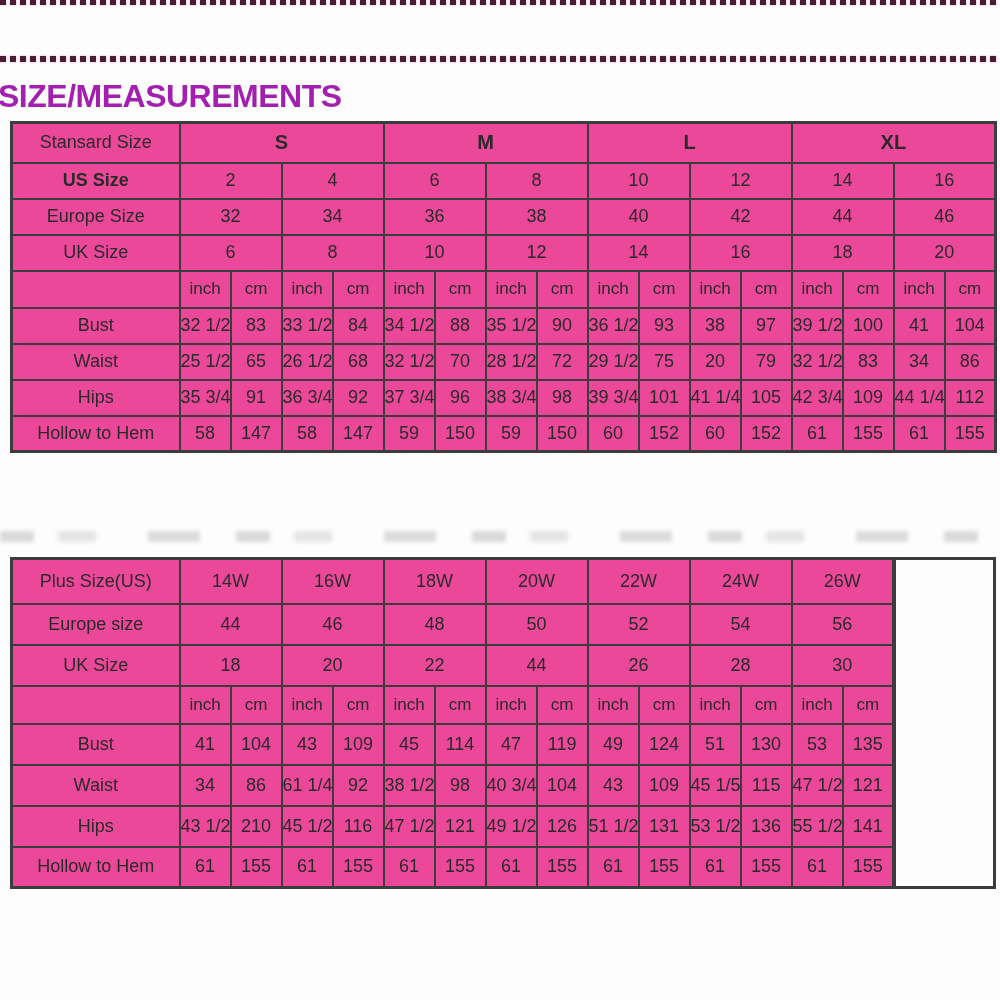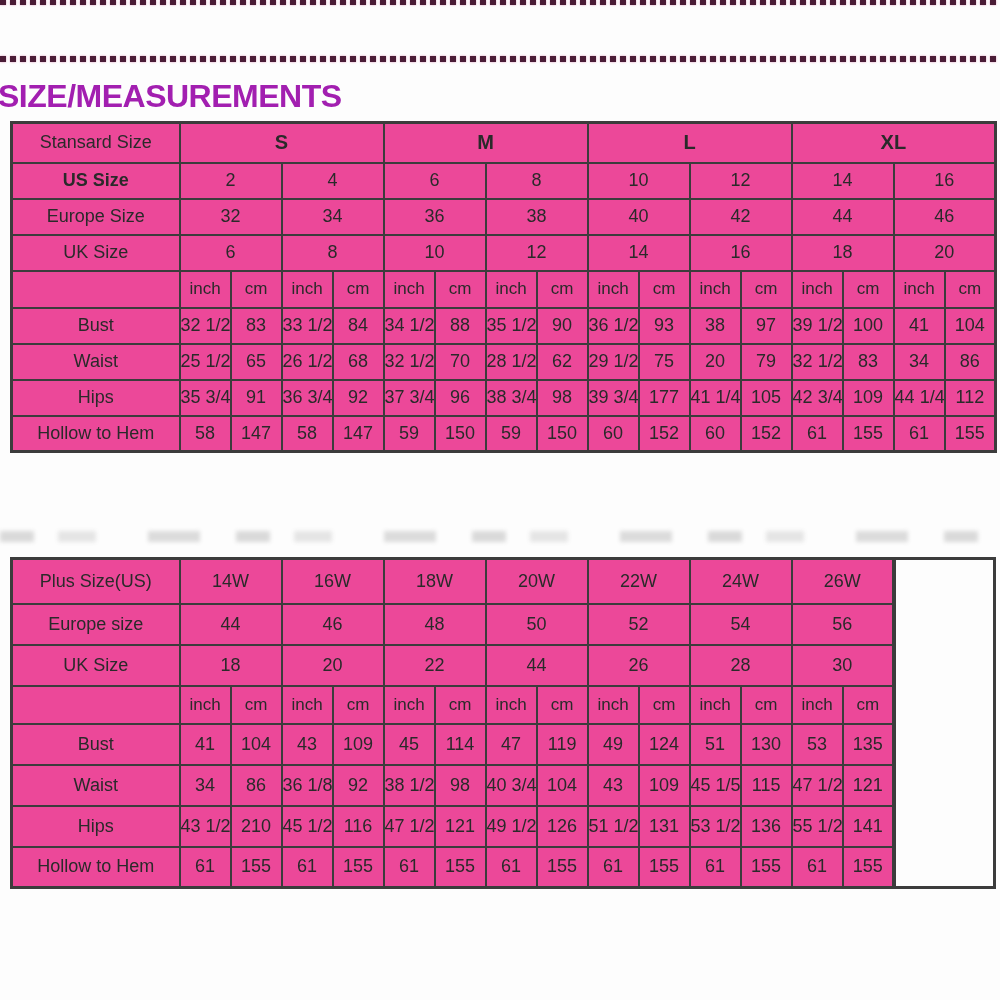--- a/index.html
+++ b/index.html
@@ -208,42 +208,42 @@
           </tr>
         <tr>
           <th>Waist</th>
         <td>25 1/2</td>
             <td>65</td>
             <td>26 1/2</td>
             <td>68</td>
             <td>32 1/2</td>
             <td>70</td>
             <td>28 1/2</td>
-            <td>62</td>
+            <td>72</td>
             <td>29 1/2</td>
             <td>75</td>
             <td>20</td>
             <td>79</td>
             <td>32 1/2</td>
             <td>83</td>
             <td>34</td>
             <td>86</td>
           </tr>
         <tr>
           <th>Hips</th>
         <td>35 3/4</td>
             <td>91</td>
             <td>36 3/4</td>
             <td>92</td>
             <td>37 3/4</td>
             <td>96</td>
             <td>38 3/4</td>
             <td>98</td>
             <td>39 3/4</td>
-            <td>177</td>
+            <td>101</td>
             <td>41 1/4</td>
             <td>105</td>
             <td>42 3/4</td>
             <td>109</td>
             <td>44 1/4</td>
             <td>112</td>
           </tr>
         <tr>
           <th>Hollow to Hem</th>
         <td>58</td>
@@ -350,21 +350,21 @@
             <td>124</td>
             <td>51</td>
             <td>130</td>
             <td>53</td>
             <td>135</td>
           </tr>
         <tr>
           <th>Waist</th>
         <td>34</td>
             <td>86</td>
-            <td>36 1/8</td>
+            <td>61 1/4</td>
             <td>92</td>
             <td>38 1/2</td>
             <td>98</td>
             <td>40 3/4</td>
             <td>104</td>
             <td>43</td>
             <td>109</td>
             <td>45 1/5</td>
             <td>115</td>
             <td>47 1/2</td>

